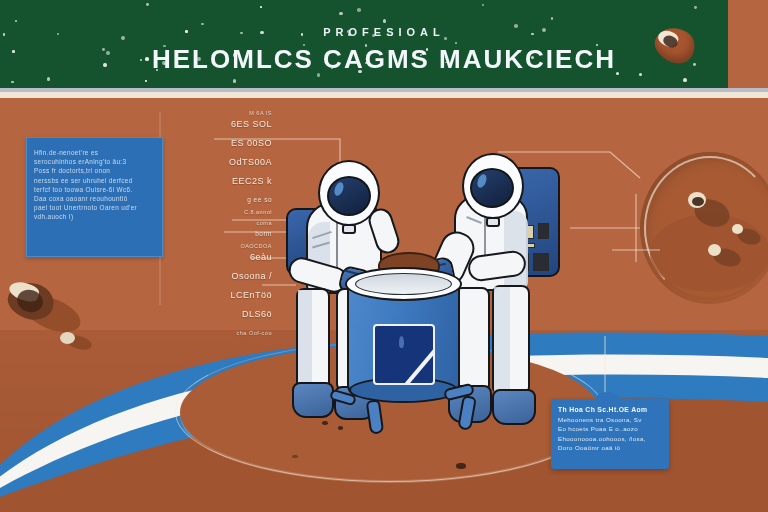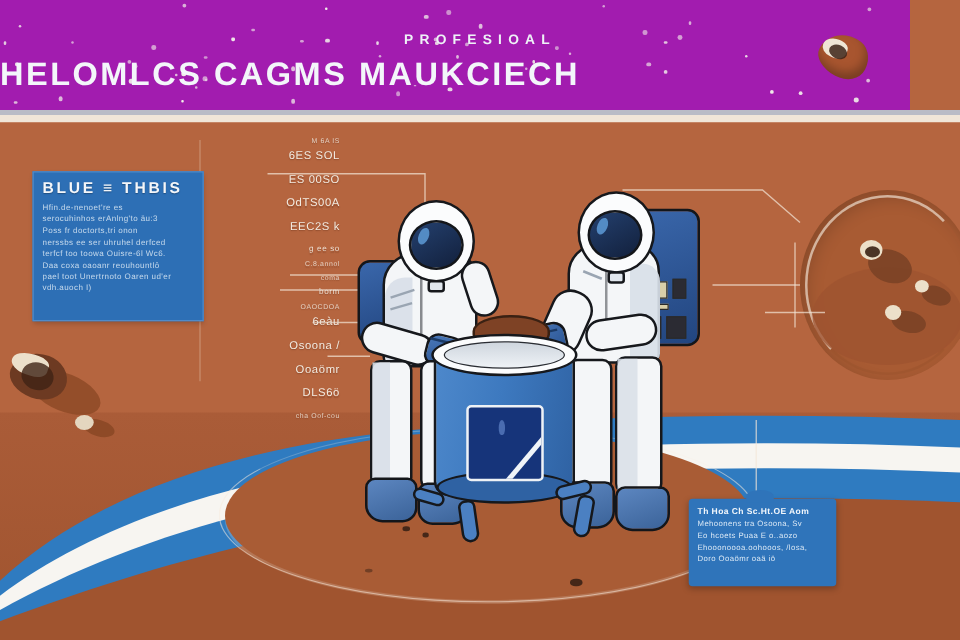--- a/index.html
+++ b/index.html
@@ -5,21 +5,21 @@
 <style>
   html,body{margin:0;padding:0;background:#222;}
   *{box-sizing:border-box;}
   .stage{
     position:relative;width:768px;height:512px;overflow:hidden;
     font-family:"Liberation Sans", sans-serif;
     background:#b5653f;
   }
 
   
-  .sky{position:absolute;left:0;top:0;width:728px;height:88px;background:#a21caf;overflow:hidden;}
+  .sky{position:absolute;left:0;top:0;width:728px;height:88px;background:#14532d;overflow:hidden;}
   .star{position:absolute;background:#f2f0ea;border-radius:50%;}
   .horizon-a{position:absolute;left:0;top:88px;width:768px;height:4px;background:#b9bcc6;}
   .horizon-b{position:absolute;left:0;top:92px;width:768px;height:6px;background:#f0e6d8;}
 
   
   .meteoroid{position:absolute;left:655px;top:28px;width:40px;height:34px;}
   .meteoroid .body{position:absolute;left:0;top:0;width:40px;height:34px;background:#a8552f;
       border-radius:58% 42% 48% 55%/60% 55% 45% 40%;transform:rotate(28deg);
       box-shadow:inset -4px -4px 8px rgba(0,0,0,.28);}
   .meteoroid .hl{position:absolute;left:3px;top:3px;width:20px;height:15px;background:#efe6d6;
@@ -210,21 +210,21 @@
         <div class="star" style="width: 3.81219px; height: 3.81219px; left: 162.207px; top: 61.3977px; background: rgb(242, 240, 234); opacity: 0.6;"></div>
         <div class="star" style="width: 2.49769px; height: 2.49769px; left: 531.479px; top: 32.7101px; background: rgb(242, 240, 234); opacity: 0.8;"></div>
         <div class="star" style="width: 3.75985px; height: 3.75985px; left: 683.107px; top: 78.3217px; background: rgb(242, 240, 234); opacity: 0.9;"></div>
         <div class="star" style="width: 2.63472px; height: 2.63472px; left: 162.915px; top: 44.645px; background: rgb(242, 240, 234); opacity: 0.57;"></div>
         <div class="star" style="width: 3.23496px; height: 3.23496px; left: 46.8416px; top: 77.4587px; background: rgb(242, 240, 234); opacity: 0.74;"></div>
       </div>
 
     <div style="position:absolute;left:0;top:0;width:768px;height:88px;">
       <div style="position:absolute;left:0;right:0;top:26px;text-align:center;color:#eef2f7;
                   font-size:11px;letter-spacing:5px;font-weight:600;filter:blur(.3px);">PROFESIOAL</div>
-      <div style="position:absolute;left:0;right:0;top:44px;text-align:left;color:#f3f6fa;
+      <div style="position:absolute;left:0;right:0;top:44px;text-align:center;color:#f3f6fa;
                   font-size:26px;letter-spacing:2px;font-weight:700;filter:blur(.35px);">HELOMLCS CAGMS MAUKCIECH</div>
     </div>
   </div>
 
   <div class="meteoroid">
     <div class="body"></div>
     <div class="hl"></div>
     <div class="dk"></div>
   </div>
 
@@ -294,21 +294,20 @@
       <path d="M498 152 L610 152 L640 178"></path>
       <path d="M570 228 L640 228"></path>
       <path d="M612 250 L660 250"></path>
       <path d="M605 336 L605 400"></path>
       <path d="M636 194 L636 262"></path>
       <path d="M160 112 L160 305" stroke="rgba(243,231,216,.28)"></path>
     </g>
   </svg>
 
   <div class="panel">
-    <div class="panel-title">BLUE ≡ THBIS</div>
     <div class="panel-body" id="panel-lines">
         <div class="ln">Hfin.de-nenoet're es</div>
         <div class="ln">serocuhinhos erAnlng'to äu:3</div>
         <div class="ln">Poss fr doctorts,tri onon</div>
         <div class="ln">nerssbs ee ser uhruhel derfced</div>
         <div class="ln">terfcf too toowa Ouisre-6l Wc6.</div>
         <div class="ln">Daa  coxa oaoanr reouhountlô</div>
         <div class="ln">pael toot Unertrnoto Oaren ud'er</div>
         <div class="ln">vdh.auoch I)</div>
       </div>
@@ -320,21 +319,21 @@
       <div class="lab">ES 00SO</div>
       <div class="lab">OdTS00A</div>
       <div class="lab">EEC2S k</div>
       <div class="lab sm">g ee so</div>
       <div class="lab xs">C.8.annol</div>
       <div class="lab xs">coma</div>
       <div class="lab sm">borm</div>
       <div class="lab xs">OAOCDOA</div>
       <div class="lab">6eàu</div>
       <div class="lab">Osoona /</div>
-      <div class="lab">Ooaömr</div>
+      <div class="lab">LCEnTöö</div>
       <div class="lab">DLS6ö</div>
       <div class="lab xs">cha Oof-cou</div>
     </div>
 
   <div class="astro" style="left:280px;top:150px;width:150px;height:290px;">
 
     <div class="pack" style="left:6px;top:58px;width:38px;height:68px;"></div>
 
     <div class="suit" style="left:26px;top:52px;width:76px;height:92px;border-radius:26px 20px 8px 8px;"></div>
     <div class="suit sh" style="left:28px;top:72px;width:22px;height:68px;border:none;

